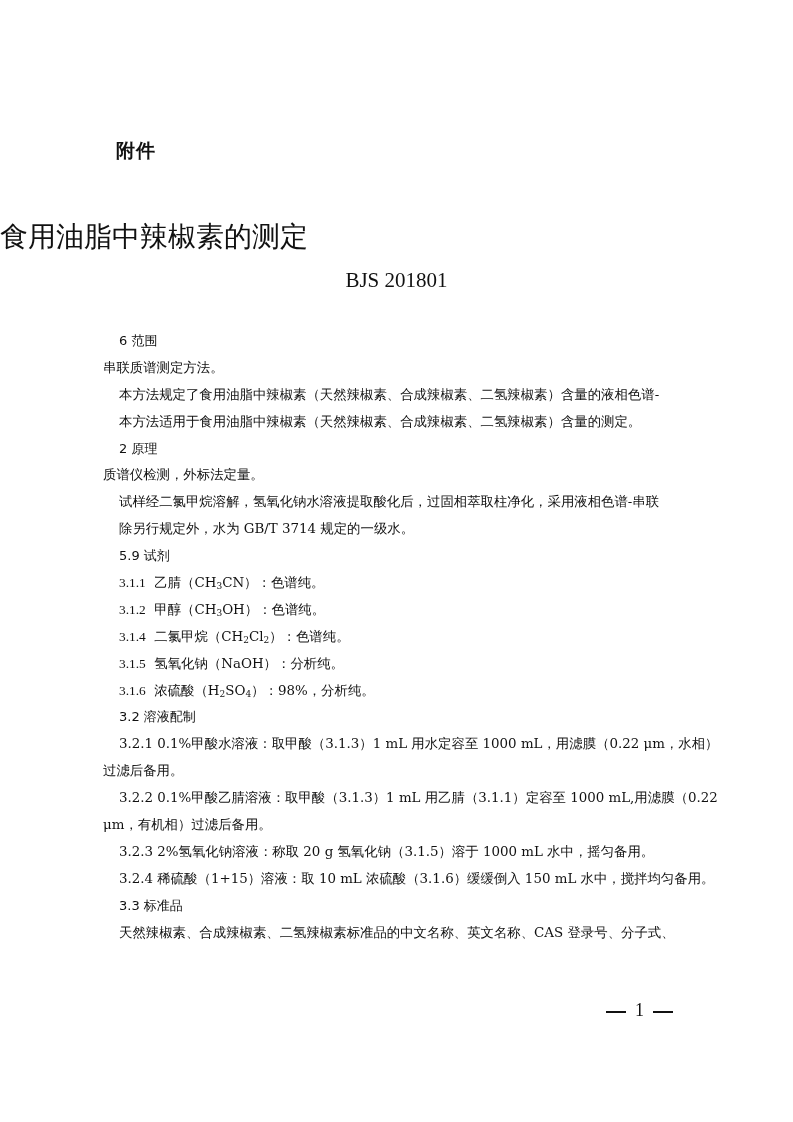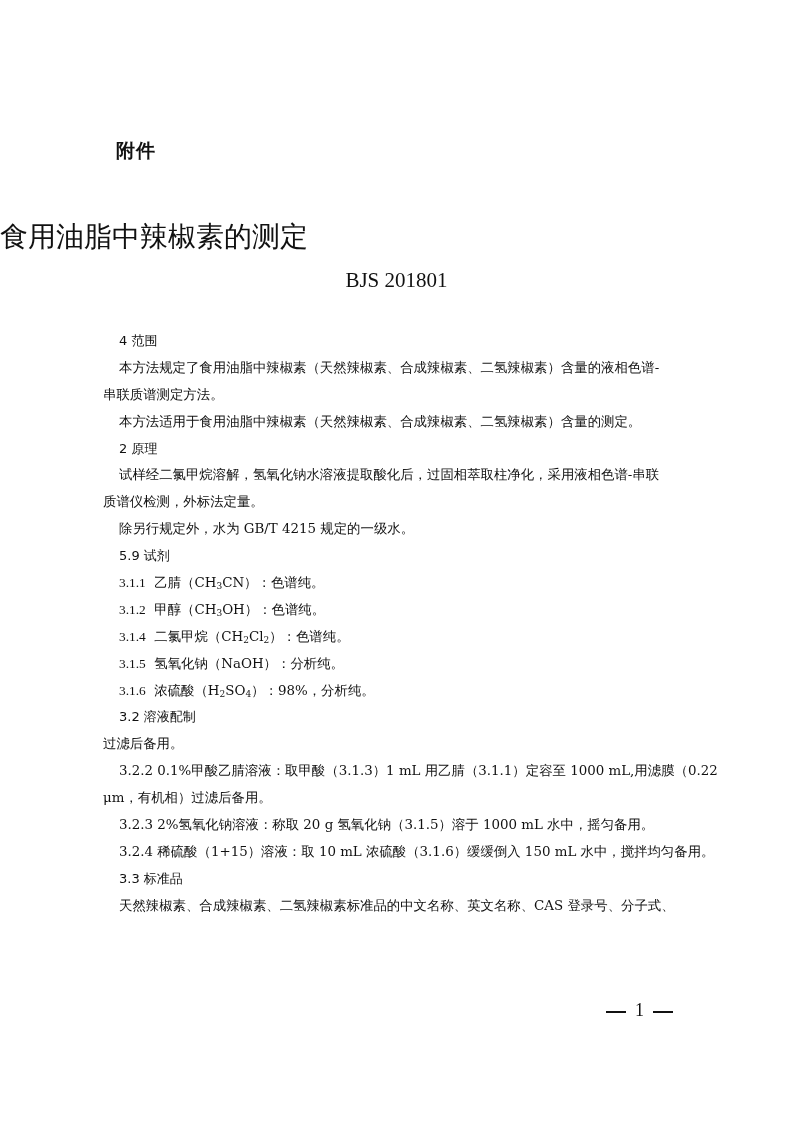--- a/index.html
+++ b/index.html
@@ -36,50 +36,51 @@
 </style>
 </head>
 <body>
 
 <div class="page">
   <div class="attachment">附件</div>
   <div class="title">食用油脂中辣椒素的测定</div>
   <div class="code">BJS 201801</div>
 
   <div class="body">
-    <div class="line indent heading">4 范围</div>
+    <div class="line indent heading">6 范围</div>
+    <div class="line">串联质谱测定方法。</div>
     <div class="line indent">本方法规定了食用油脂中辣椒素（天然辣椒素、合成辣椒素、二氢辣椒素）含量的液相色谱-</div>
-    <div class="line">串联质谱测定方法。</div>
     <div class="line indent">本方法适用于食用油脂中辣椒素（天然辣椒素、合成辣椒素、二氢辣椒素）含量的测定。</div>
 
     <div class="line indent heading">2 原理</div>
+    <div class="line">质谱仪检测，外标法定量。</div>
     <div class="line indent">试样经二氯甲烷溶解，氢氧化钠水溶液提取酸化后，过固相萃取柱净化，采用液相色谱-串联</div>
-    <div class="line">质谱仪检测，外标法定量。</div>
 
-    <div class="line indent">除另行规定外，水为 GB/T 4215 规定的一级水。</div>
+    <div class="line indent">除另行规定外，水为 GB/T 3714 规定的一级水。</div>
 
     <div class="line indent heading">5.9  试剂</div>
 
     <div class="line indent">
       <span class="num">3.1.1</span>&nbsp;&nbsp;<span>乙腈（CH</span><sub>3</sub><span>CN</span><span>）：色谱纯。</span>
     </div>
     <div class="line indent">
       <span class="num">3.1.2</span>&nbsp;&nbsp;<span>甲醇（CH</span><sub>3</sub><span>OH</span><span>）：色谱纯。</span>
     </div>
     <div class="line indent">
       <span class="num">3.1.4</span>&nbsp;&nbsp;<span>二氯甲烷（CH</span><sub>2</sub><span>Cl</span><sub>2</sub><span>）：色谱纯。</span>
     </div>
     <div class="line indent">
       <span class="num">3.1.5</span>&nbsp;&nbsp;<span>氢氧化钠（NaOH</span><span>）：分析纯。</span>
     </div>
     <div class="line indent">
       <span class="num">3.1.6</span>&nbsp;&nbsp;<span>浓硫酸（H</span><sub>2</sub><span>SO</span><sub>4</sub><span>）：98%，分析纯。</span>
     </div>
 
     <div class="line indent heading">3.2  溶液配制</div>
+    <div class="line indent">3.2.1 0.1%甲酸水溶液：取甲酸（3.1.3）1 mL 用水定容至 1000 mL，用滤膜（0.22 μm，水相）</div>
     <div class="line">过滤后备用。</div>
     <div class="line indent">3.2.2 0.1%甲酸乙腈溶液：取甲酸（3.1.3）1 mL 用乙腈（3.1.1）定容至 1000 mL,用滤膜（0.22</div>
     <div class="line">μm，有机相）过滤后备用。</div>
     <div class="line indent">3.2.3 2%氢氧化钠溶液：称取 20 g  氢氧化钠（3.1.5）溶于 1000 mL 水中，摇匀备用。</div>
     <div class="line indent">3.2.4  稀硫酸（1+15）溶液：取 10 mL 浓硫酸（3.1.6）缓缓倒入 150 mL 水中，搅拌均匀备用。</div>
 
     <div class="line indent heading">3.3  标准品</div>
     <div class="line indent">天然辣椒素、合成辣椒素、二氢辣椒素标准品的中文名称、英文名称、CAS 登录号、分子式、</div>
   </div>
 

